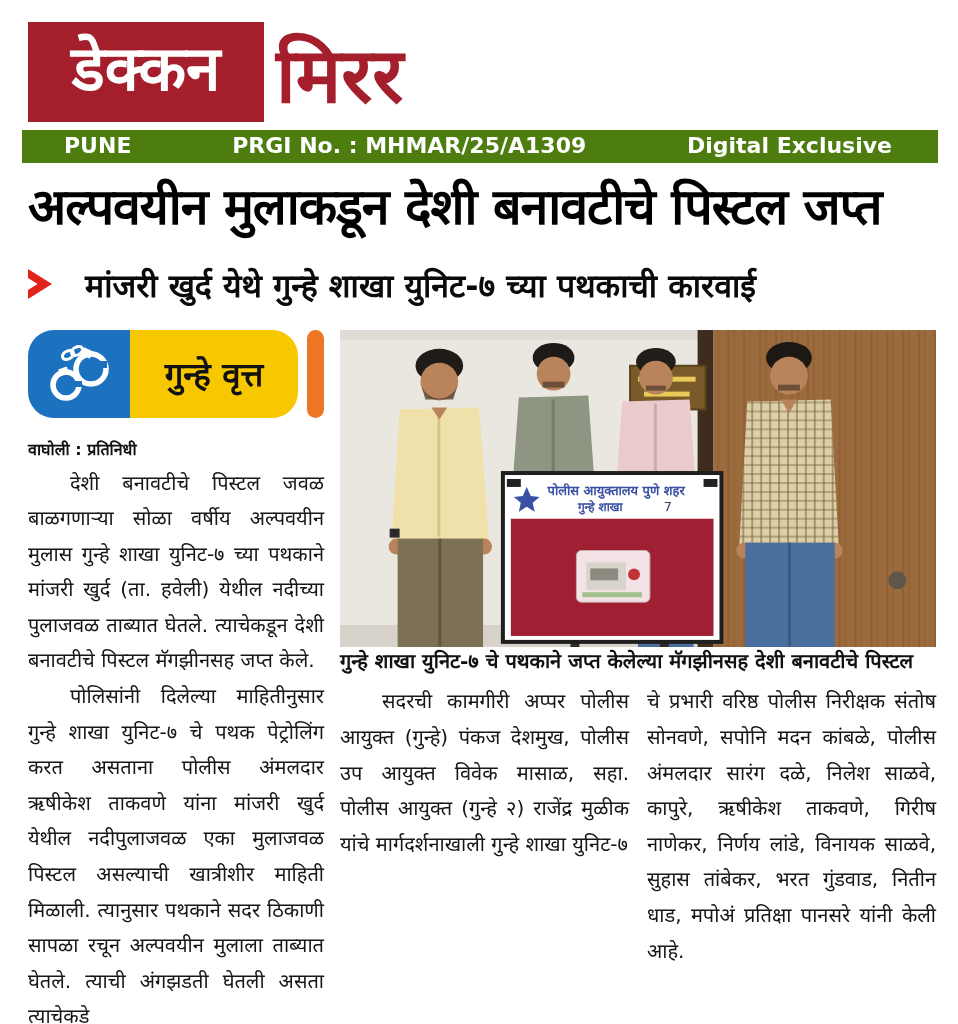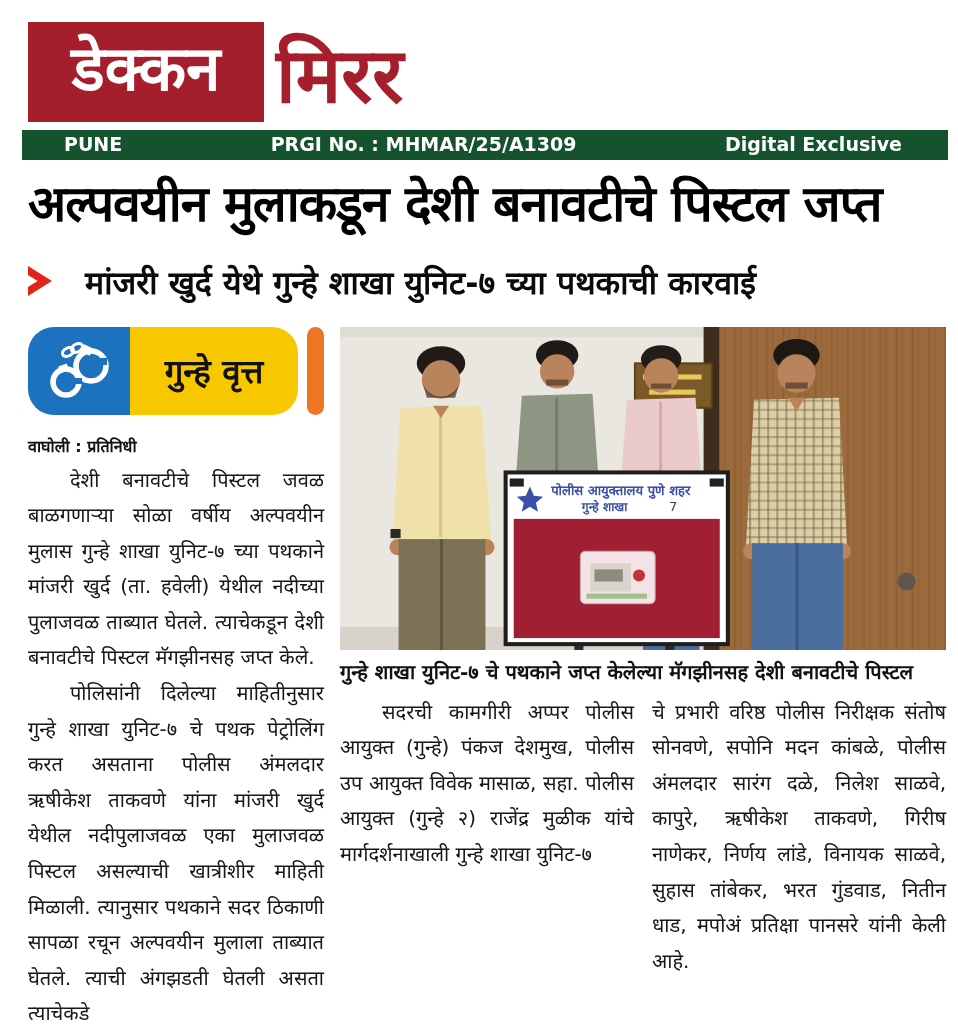--- a/index.html
+++ b/index.html
@@ -4,38 +4,38 @@
 <style>
   * { box-sizing: border-box; margin: 0; padding: 0; }
   html, body { background: #ffffff; }
   body {
     width: 958px;
     margin: 0 auto;
     font-family: "DejaVu Sans", sans-serif;
     color: #111;
   }
   .page { width: 958px; min-height: 1024px; background: #fff; padding-top: 22px; }
-  .pad { padding-left: 28px; padding-right: 12px; }
+  .pad { padding-left: 28px; padding-right: 22px; }
 
   
   .logo-row { display: flex; align-items: flex-end; gap: 12px; }
   .logo-box {
     background: #A41E2C; color: #fff;
     font-weight: bold; font-size: 62px; line-height: 1.0;
     padding: 16px 16px 22px 16px; min-width: 236px; text-align: center;
   }
   .logo-secondary {
     color: #A41E2C; font-weight: bold; font-size: 76px; line-height: 0.95;
     padding-bottom: 10px;
   }
   .info-bar {
     margin-top: 8px; margin-left: -6px; margin-right: -2px;
-    background: #14532d; color: #fff;
+    background: #4d7c0f; color: #fff;
     display: flex; justify-content: space-between; align-items: center;
-    font-weight: bold; font-size: 19px;
+    font-weight: bold; font-size: 22px;
     padding: 3px 46px 5px 42px;
     text-align: right;
   }
 
   
   .headline {
     margin-top: 16px;
     font-size: 50px; font-weight: 800; letter-spacing: -1px;
     line-height: 1.15; color: #000; white-space: nowrap;
   }
@@ -59,21 +59,21 @@
   }
   .orange-bar { width: 17px; background: #EE7623; border-radius: 9px; }
 
   .byline { font-weight: bold; font-size: 16px; margin-bottom: 6px; }
   p.body { font-size: 20px; line-height: 1.78; text-align: justify; color: #161616; }
   p.indent { text-indent: 2.1em; }
 
   
   figure { margin: 0; }
   .photo-frame { width: 100%; display: block; }
-  figcaption { font-weight: bold; font-size: 20px; margin-top: 8px; white-space: nowrap; }
+  figcaption { font-weight: bold; font-size: 20px; white-space: nowrap; }
   .two-cols { display: grid; grid-template-columns: 1fr 1fr; column-gap: 18px; margin-top: 10px; }
 </style>
 </head>
 <body>
 
 <div class="page">
 
   <header class="pad">
     <div class="logo-row">
       <div class="logo-box">

